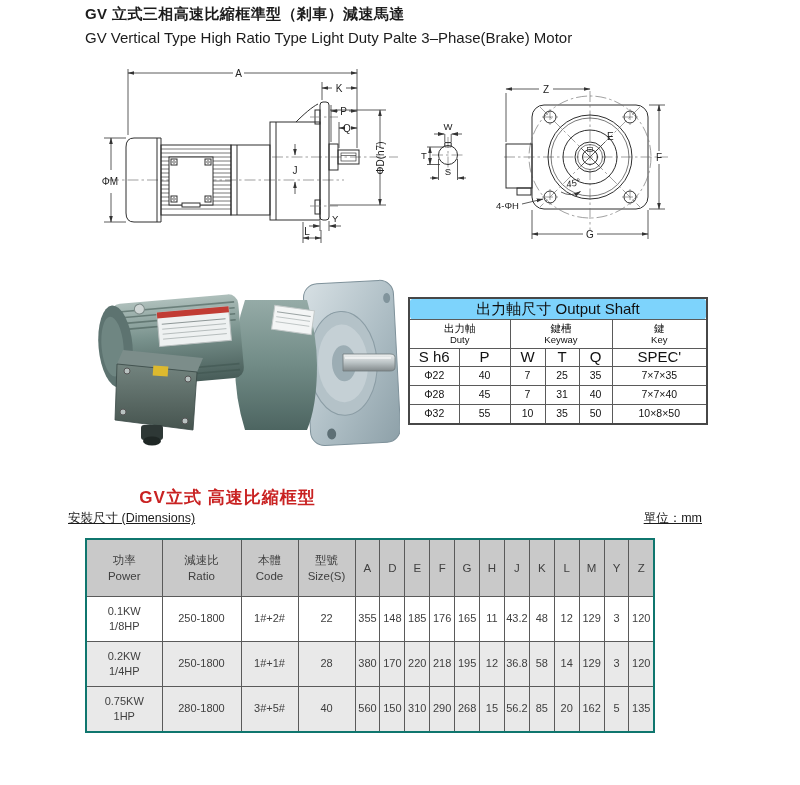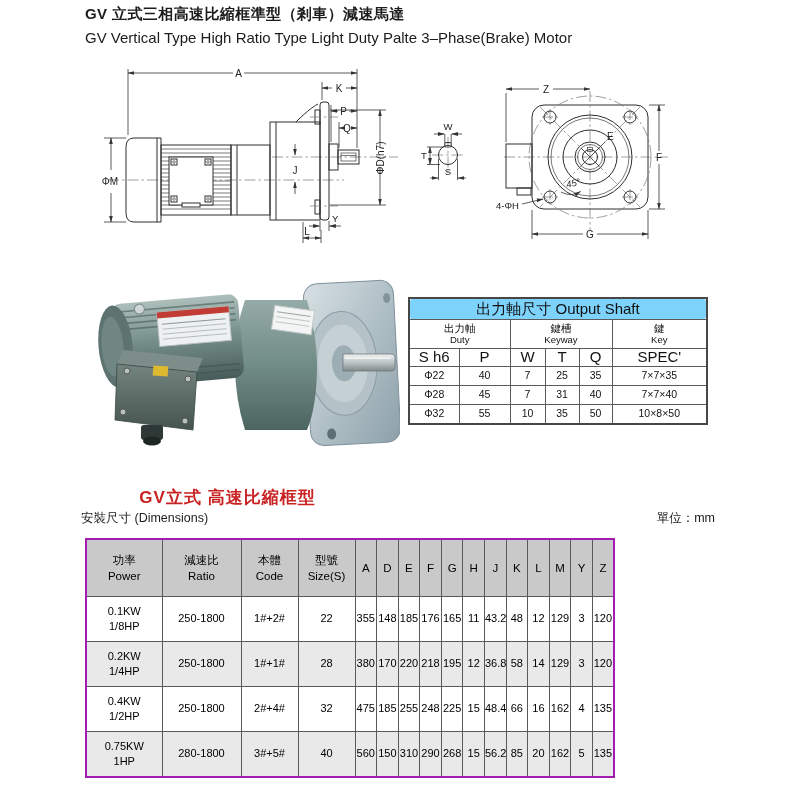--- a/index.html
+++ b/index.html
@@ -11,26 +11,26 @@
   
   table.os{position:absolute;left:408px;top:297px;width:299px;border-collapse:collapse;table-layout:fixed;text-align:center;color:#111;border:2px solid #474747;}
   .os th,.os td{border:1px solid #5a5a5a;padding:0;line-height:1.12;font-weight:normal;}
   .os .ttl{background:#7dd3fc;height:20px;font-size:15px;border-radius:6px;}
   .os tr.grp th{height:28px;background:#fff;}
   .os tr.cols th{height:14px;font-size:15px;}
   .os td{height:18px;font-size:10.5px;background:#fff;}
   .os .zh{font-size:10.5px;}
   .os .en{font-size:9.5px;}
   
-  table.dims{position:absolute;left:85px;top:538px;width:530px;border-collapse:collapse;table-layout:fixed;text-align:center;color:#000000;border:2px solid #a21caf;}
+  table.dims{position:absolute;left:85px;top:538px;width:570px;border-collapse:collapse;table-layout:fixed;text-align:center;color:#404040;border:2px solid #0f766e;}
   .dims th,.dims td{border:1px solid #5a5a5a;font-weight:normal;padding:0;line-height:1.4;}
   .dims thead th{background:#c9c9c9;height:56px;font-size:11.5px;}
   .dims td{height:44px;font-size:11px;background:#fff;}
   .dims tr.alt td{background:#e9e9e9;}
-  .sect-row{left:81px;top:510px;width:634px;display:flex;justify-content:space-between;font-size:12.5px;}
+  .sect-row{left:68px;top:510px;width:634px;display:flex;justify-content:space-between;font-size:12.5px;text-decoration:underline;}
   .caption{left:85px;top:449px;width:285px;text-align:center;color:#c92222;font-weight:bold;font-size:17px;letter-spacing:1px;margin-top:37px;}
   
   svg text{font-family:"Liberation Sans","DejaVu Sans",sans-serif;font-size:10px;fill:#222;}
   .ln{stroke:#2e2e2e;stroke-width:1;fill:none;}
   .lf{stroke:#2e2e2e;stroke-width:1;fill:#fff;}
   .th{stroke:#2e2e2e;stroke-width:.65;fill:none;}
   .dm{stroke:#333;stroke-width:.8;fill:none;}
   .cl{stroke:#777;stroke-width:.7;fill:none;stroke-dasharray:11 3 2.5 3;}
   .sm{font-size:9.5px;}
 </style>
@@ -459,41 +459,20 @@
         <td>218</td>
         <td>195</td>
         <td>12</td>
         <td>36.8</td>
         <td>58</td>
         <td>14</td>
         <td>129</td>
         <td>3</td>
         <td>120</td>
       </tr>
-      <tr>
-        <td>
-            <div>0.4KW</div>
-            <div>1/2HP</div>
-          </td>
-        <td>250-1800</td>
-        <td>2#+4#</td>
-        <td>32</td>
-        <td>475</td>
-        <td>185</td>
-        <td>255</td>
-        <td>248</td>
-        <td>225</td>
-        <td>15</td>
-        <td>48.4</td>
-        <td>66</td>
-        <td>16</td>
-        <td>162</td>
-        <td>4</td>
-        <td>135</td>
-      </tr>
       <tr class="alt">
         <td>
             <div>0.75KW</div>
             <div>1HP</div>
           </td>
         <td>280-1800</td>
         <td>3#+5#</td>
         <td>40</td>
         <td>560</td>
         <td>150</td>

